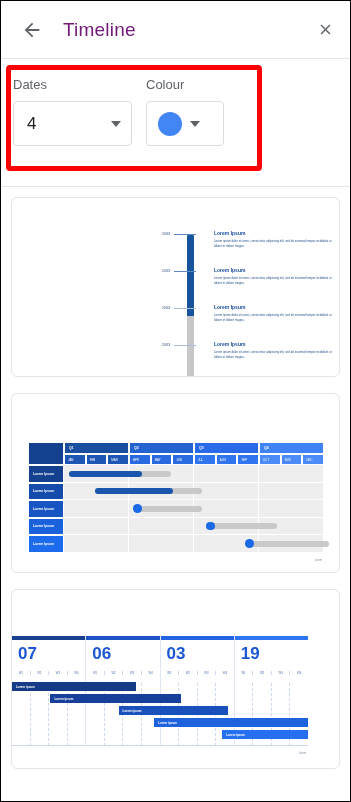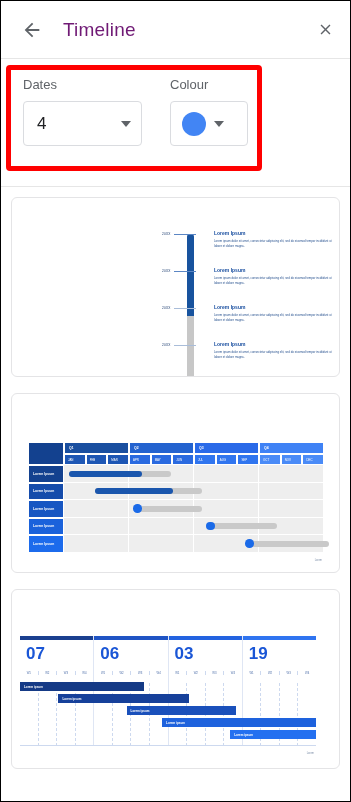--- a/index.html
+++ b/index.html
@@ -49,22 +49,22 @@
   
   .options-wrap {
     position: relative;
     height: 128px;
     border-bottom: 1px solid #e6e6e6;
     box-sizing: border-box;
     background: #fff;
   }
   .options-row {
     display: flex;
-    gap: 28px;
-    padding: 18px 0 0 22px;
+    gap: 14px;
+    padding: 18px 0 0 12px;
   }
   .opt-group { display: flex; flex-direction: column; }
   .opt-label {
     font-size: 13px;
     color: #5f6368;
     margin-bottom: 9px;
   }
   .select-box {
     border: 1px solid #dadce0;
     border-radius: 4px;
@@ -205,21 +205,21 @@
     width: 8.5px; height: 8.5px; border-radius: 50%;
     background: #1a6ae8;
   }
   .gt-credit {
     position: absolute; right: 2px; bottom: -9px;
     font-size: 2.6px; color: #7d8ea8;
   }
 
   
   .cal-stage {
-    position: absolute; left: 8px; top: 46px;
+    position: absolute; left: 0; top: 46px;
     width: 296px; height: 110px;
   }
   .cal-months { display: flex; height: 100%; }
   .cal-month {
     flex: 1 1 0;
     position: relative;
     border-right: 1px solid #dfe6f4;
     box-sizing: border-box;
   }
   .cal-month:last-child { border-right: none; }

